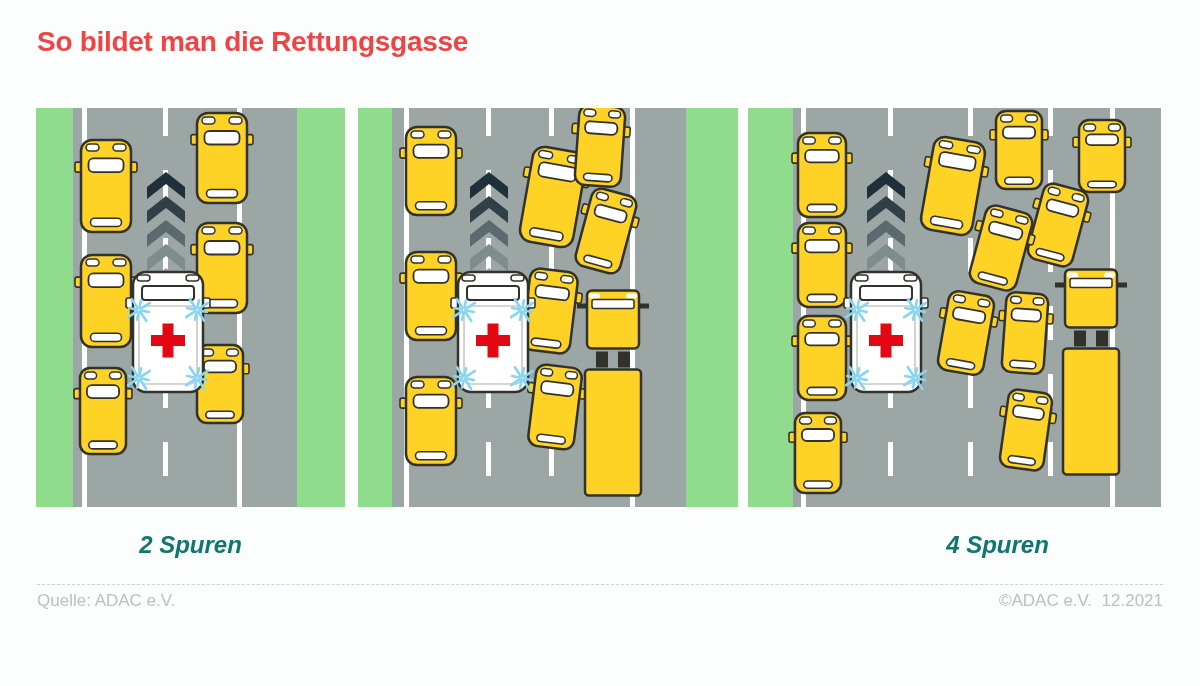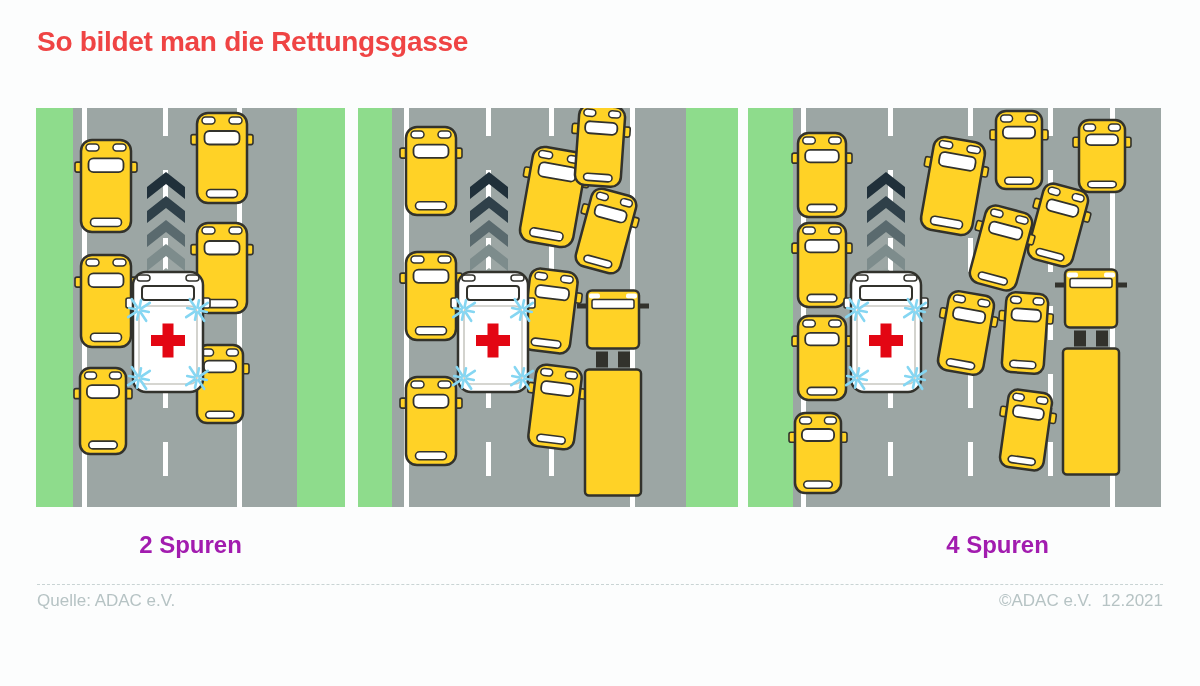--- a/index.html
+++ b/index.html
@@ -3,21 +3,21 @@
 <meta charset="utf-8">
 <style>
   html,body{margin:0;padding:0;background:#fcfdfd;}
   .stage{position:relative;width:1200px;height:686px;background:#fcfdfd;
          font-family:"Liberation Sans",sans-serif;overflow:hidden;}
   .title{position:absolute;left:37px;top:26px;font-size:28px;font-weight:bold;
          color:#ef4444;letter-spacing:-0.3px;}
   .panel{position:absolute;overflow:hidden;}
   .panel svg{display:block;}
   .panel-label{position:absolute;top:531px;text-align:center;font-size:24px;
-         font-weight:bold;color:#a21caf;}
+         font-weight:bold;color:#0f766e;font-style:italic;}
   .footer-rule{position:absolute;left:37px;width:1126px;top:584px;height:0;
          border-top:1px dashed #c9d4d4;}
   .footer-text{position:absolute;top:591px;font-size:17px;color:#b6c3c4;white-space:pre;}
   .footer-left{left:37px;}
   .footer-right{right:37px;text-align:left;}
 </style>
 </head>
 <body>
 
 <div class="stage">

